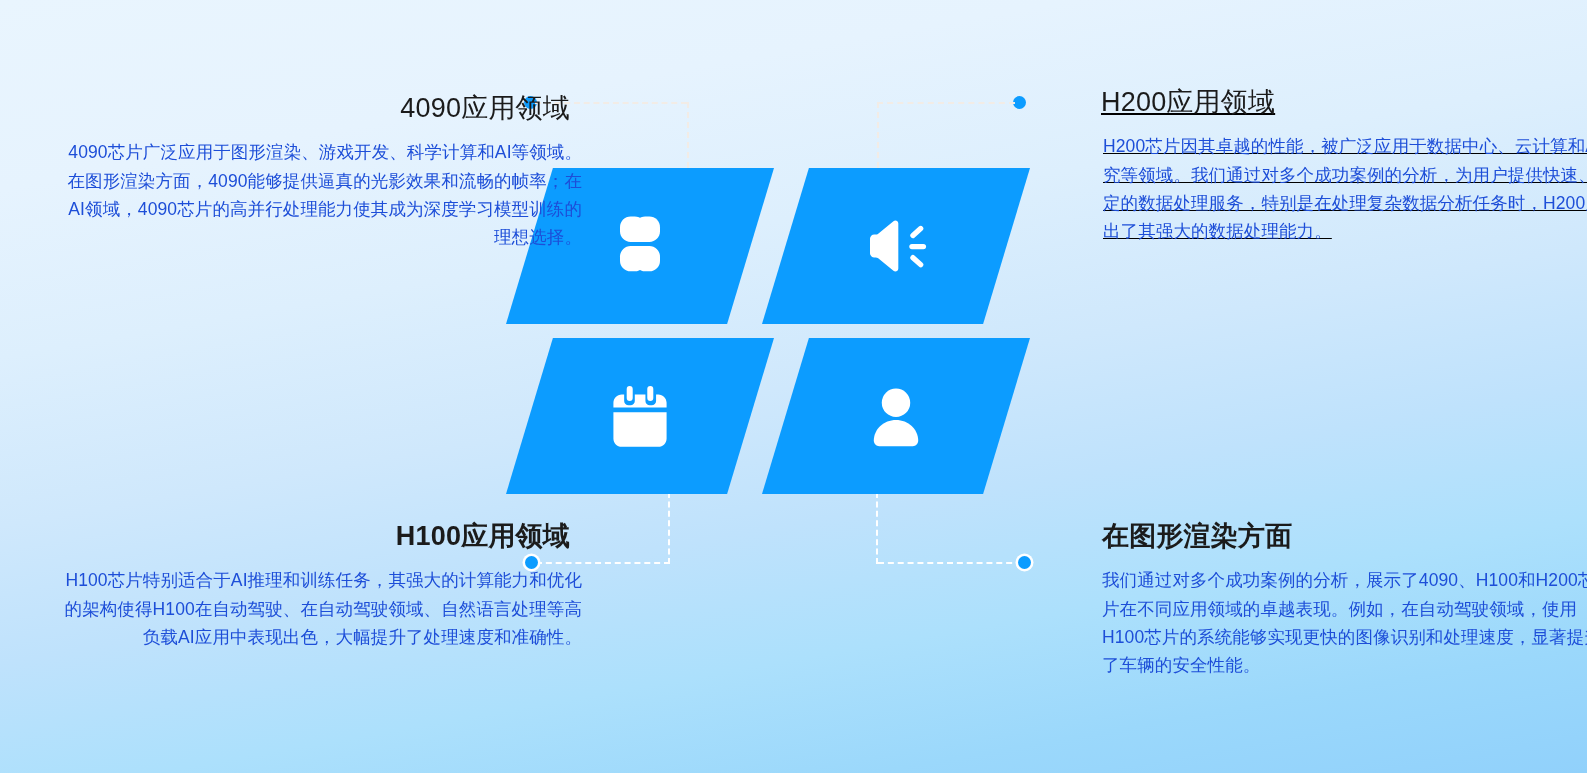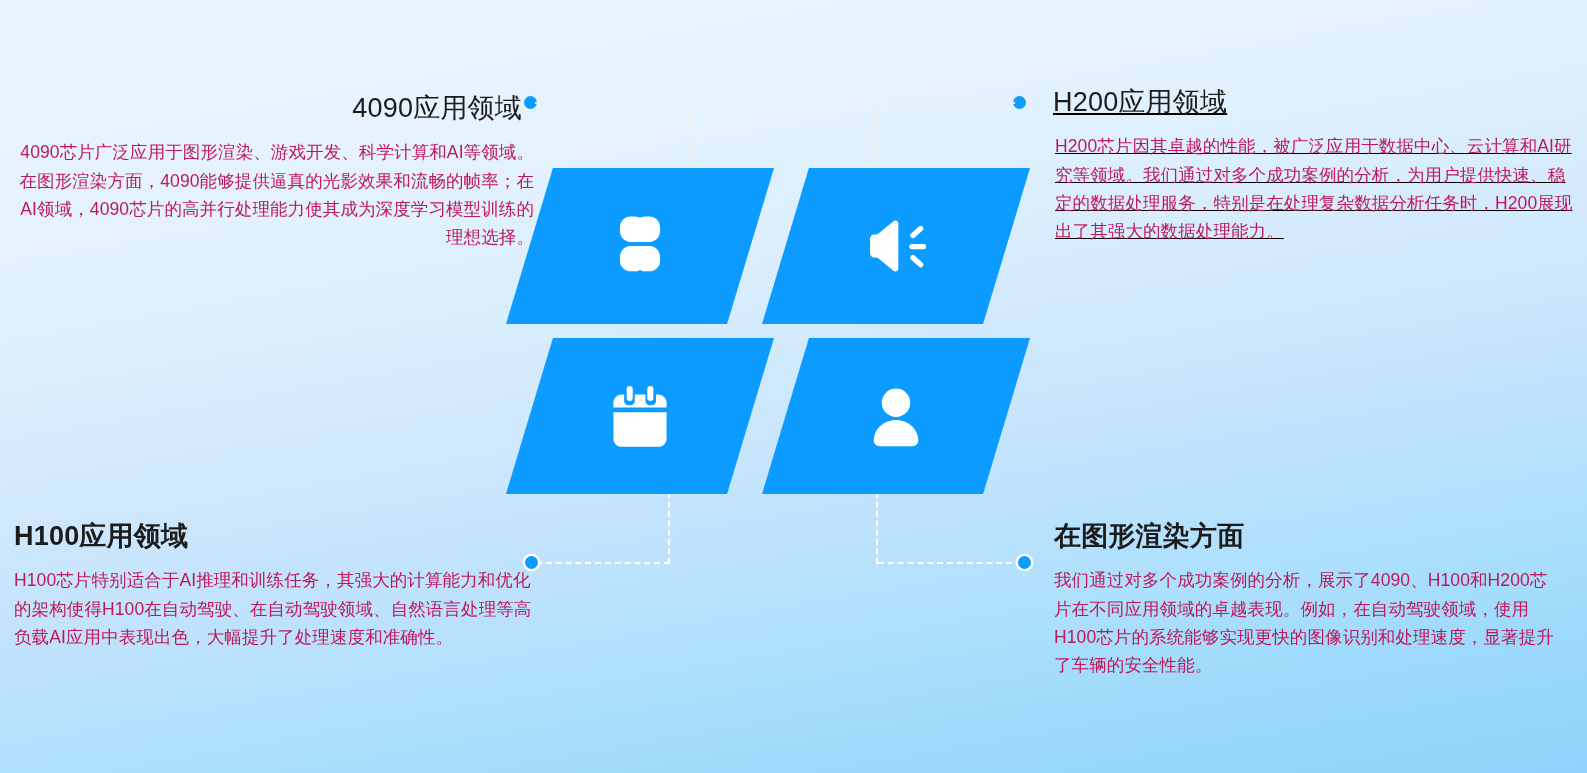--- a/index.html
+++ b/index.html
@@ -70,35 +70,35 @@
   .tile.r1 { clip-path:polygon(17.5% 0%, 100% 0%, 82.5% 100%, 0% 100%); }
   .tile.r2 { clip-path:polygon(17.5% 0%, 100% 0%, 82.5% 100%, 0% 100%); }
   #tile-1 { left:506px; top:168px; }
   #tile-2 { left:762px; top:168px; }
   #tile-3 { left:506px; top:338px; }
   #tile-4 { left:762px; top:338px; }
   .tile .glyph { width:74px; height:74px; display:block; }
   .tile .glyph svg { width:100%; height:100%; display:block; fill:#fff; }
 
   
-  .block { position:absolute; }
+  .block { position:absolute;margin-left:48px; }
   .block h2 {
     font-size:27px; font-weight:400; color:#1b1b1b;
     letter-spacing:.2px; line-height:1.2; white-space:nowrap;
   }
   .block.bold h2 { font-weight:700; }
   .block p {
-    font-size:17.5px; line-height:1.62; color:#be185d;
+    font-size:17.5px; line-height:1.62; color:#1d4ed8;
     margin-top:14px; letter-spacing:.1px;
   }
 
   #blk-tl { left:14px; top:92px; width:520px; text-align:right; }
   #blk-tl h2 { padding-right:12px; }
   #blk-tr { left:1053px; top:86px; width:520px; text-align:left;text-decoration:underline; }
-  #blk-bl { left:14px; top:520px; width:520px; }
+  #blk-bl { left:14px; top:520px; width:520px; text-align:right; }
   #blk-bl h2 { padding-right:12px; }
   #blk-br { left:1026px; top:520px; width:530px; text-align:left; }
   #blk-br h2 { padding-left:28px; }
   #blk-br p  { padding-left:28px; }
   #blk-tr p  { padding-left:2px; }
 </style>
 </head>
 <body>
 
 <div id="stage">

